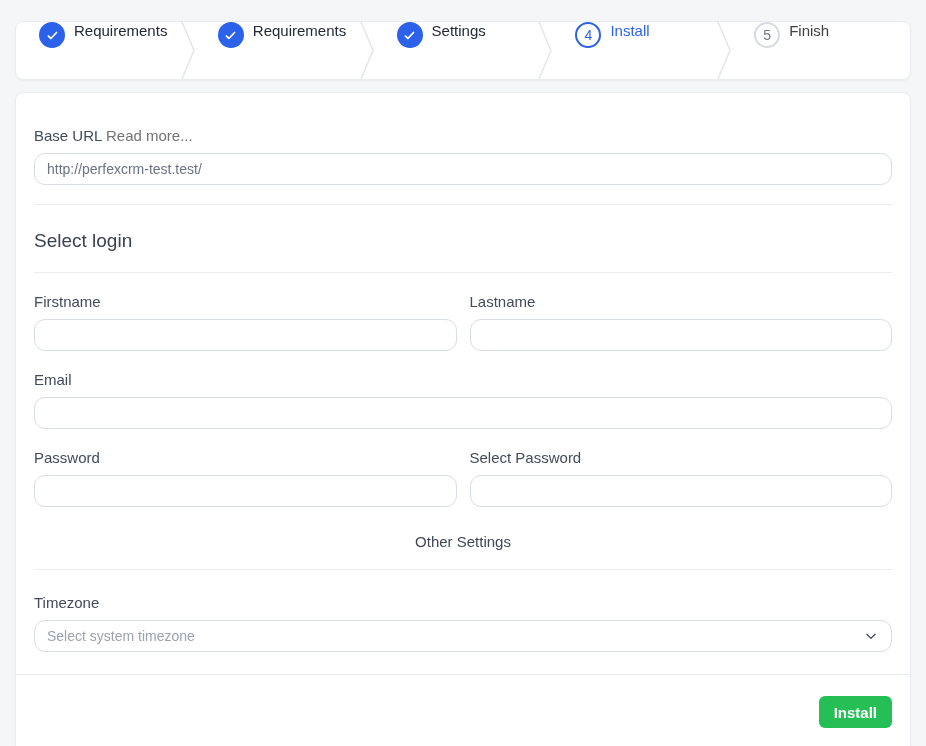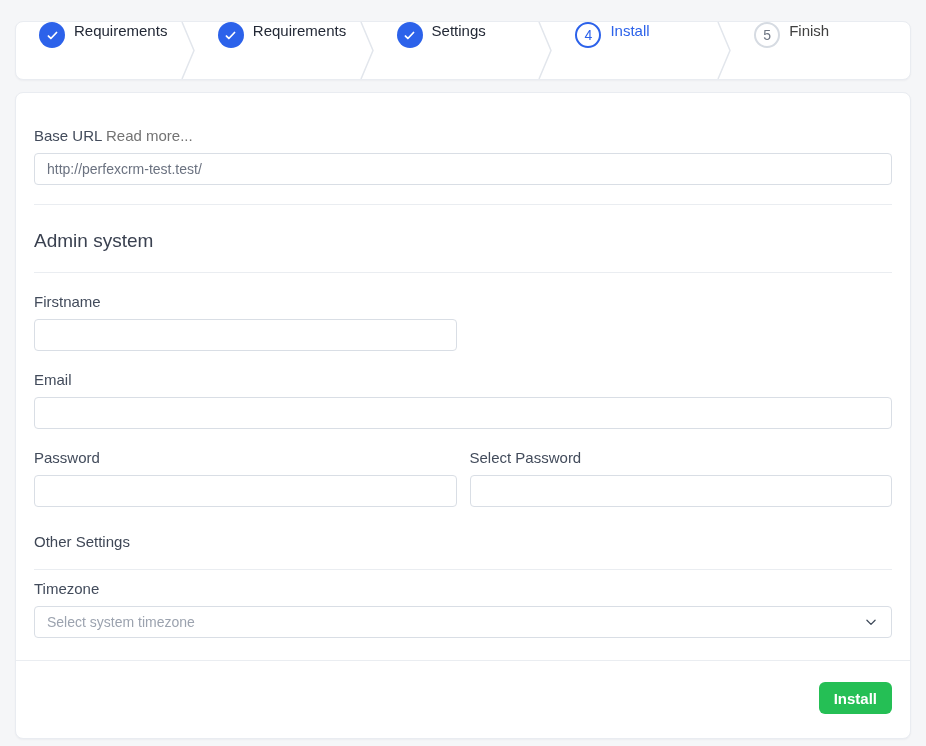--- a/index.html
+++ b/index.html
@@ -71,21 +71,21 @@
   
   .content { padding: 20px 18px 22px 18px; }
 
   .label-row { font-size: 15px; color: #424b5b; margin-bottom: 9px; }
   .link { color: #737373; text-decoration: none; cursor: pointer; }
 
   .text-input {
     width: 100%;
     height: 32px;
     border: 1px solid #d9dee5;
-    border-radius: 4px;
+    border-radius: 11px;
     padding: 0 12px;
     font-family: "Liberation Sans", sans-serif;
     font-size: 14px;
     color: #6b7280;
     background: #ffffff;
     outline: none;
   }
   .text-input::placeholder { color: #9ca3af; }
 
   .divider {
@@ -99,20 +99,21 @@
     font-weight: 500;
     color: #3a4150;
     margin: 25px 0 20px 0;
   }
 
   .subheading {
     font-size: 15px;
     font-weight: 500;
     color: #3f4756;
     margin: 26px 0 19px 0;
+    text-align: center;
   }
 
   .grid-2 {
     display: grid;
     grid-template-columns: 1fr 1fr;
     column-gap: 13px;
   }
 
   .field { margin-top: 20px; }
   .field-label { display: block; font-size: 15px; color: #424b5b; margin-bottom: 9px; }
@@ -212,27 +213,31 @@
     <div class="content">
 
       <div class="label-row mt-base">
         <span>Base URL</span>
         <a class="link">Read more...</a>
       </div>
       <input class="text-input" type="text" value="http://perfexcrm-test.test/" style="">
 
       <hr class="divider section-gap-top">
 
-      <div class="heading">Admin system</div>
+      <div class="heading">Select login</div>
 
       <hr class="divider">
 
       <div class="grid-2">
         <div class="field">
           <label class="field-label">Firstname</label>
+          <input class="text-input" type="text" style="">
+        </div>
+        <div class="field">
+          <label class="field-label">Lastname</label>
           <input class="text-input" type="text" style="">
         </div>
       </div>
 
       <div class="field">
         <label class="field-label">Email</label>
         <input class="text-input" type="text" style="">
       </div>
 
       <div class="grid-2">
@@ -243,21 +248,21 @@
         <div class="field">
           <label class="field-label">Select Password</label>
           <input class="text-input" type="password" style="">
         </div>
       </div>
 
       <div class="subheading">Other Settings</div>
 
       <hr class="divider">
 
-      <div class="field" style="margin-top: 10px;">
+      <div class="field" style="margin-top: 24px;">
         <label class="field-label">Timezone</label>
         <div class="select-wrap">
           <input class="text-input" type="text" readonly="" placeholder="Select system timezone" style="">
           <svg class="chevron" viewBox="0 0 24 24" fill="none" stroke="#3f4a5a" stroke-width="2.2" stroke-linecap="round" stroke-linejoin="round">
               <path d="M5 9l7 7 7-7"></path>
             </svg>
         </div>
       </div>
 
     </div>

